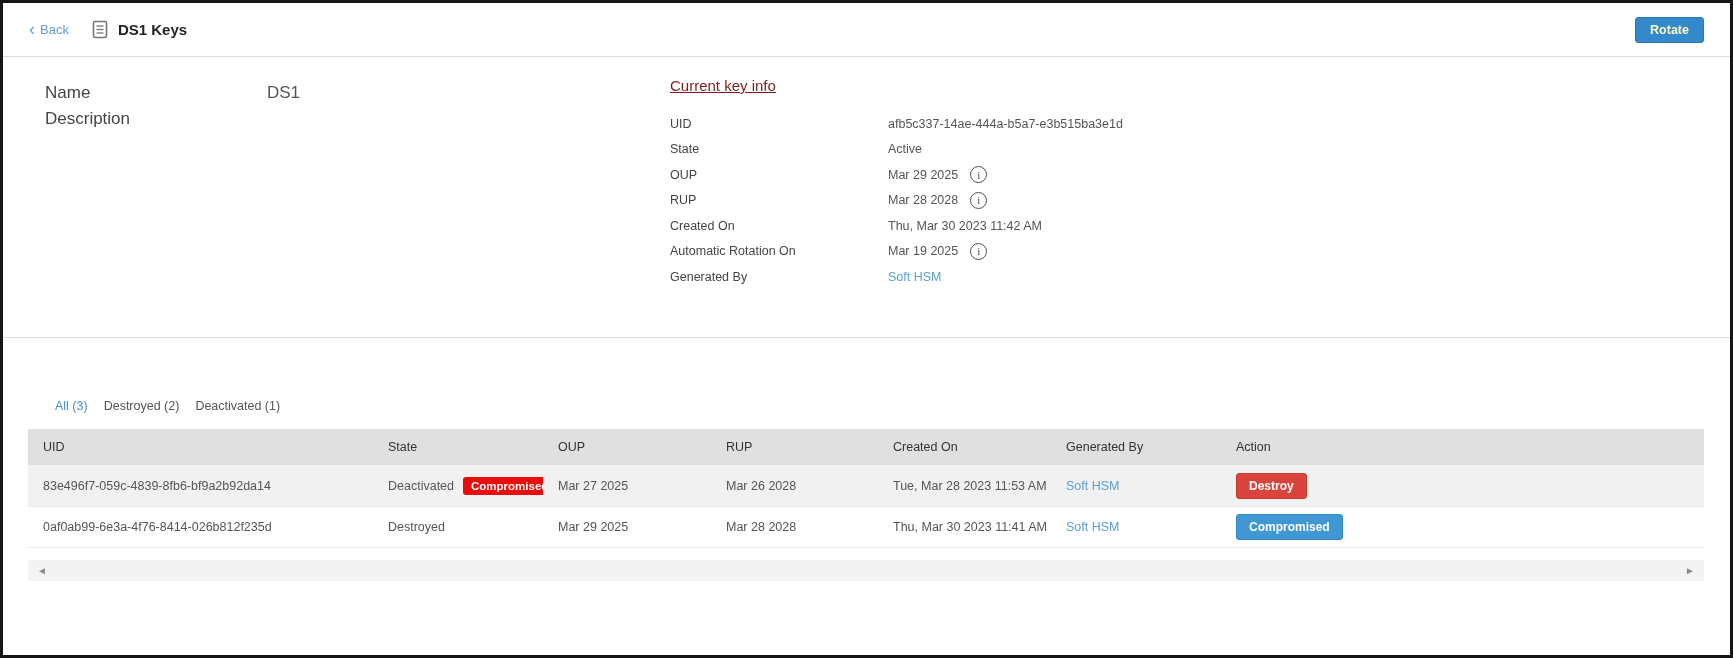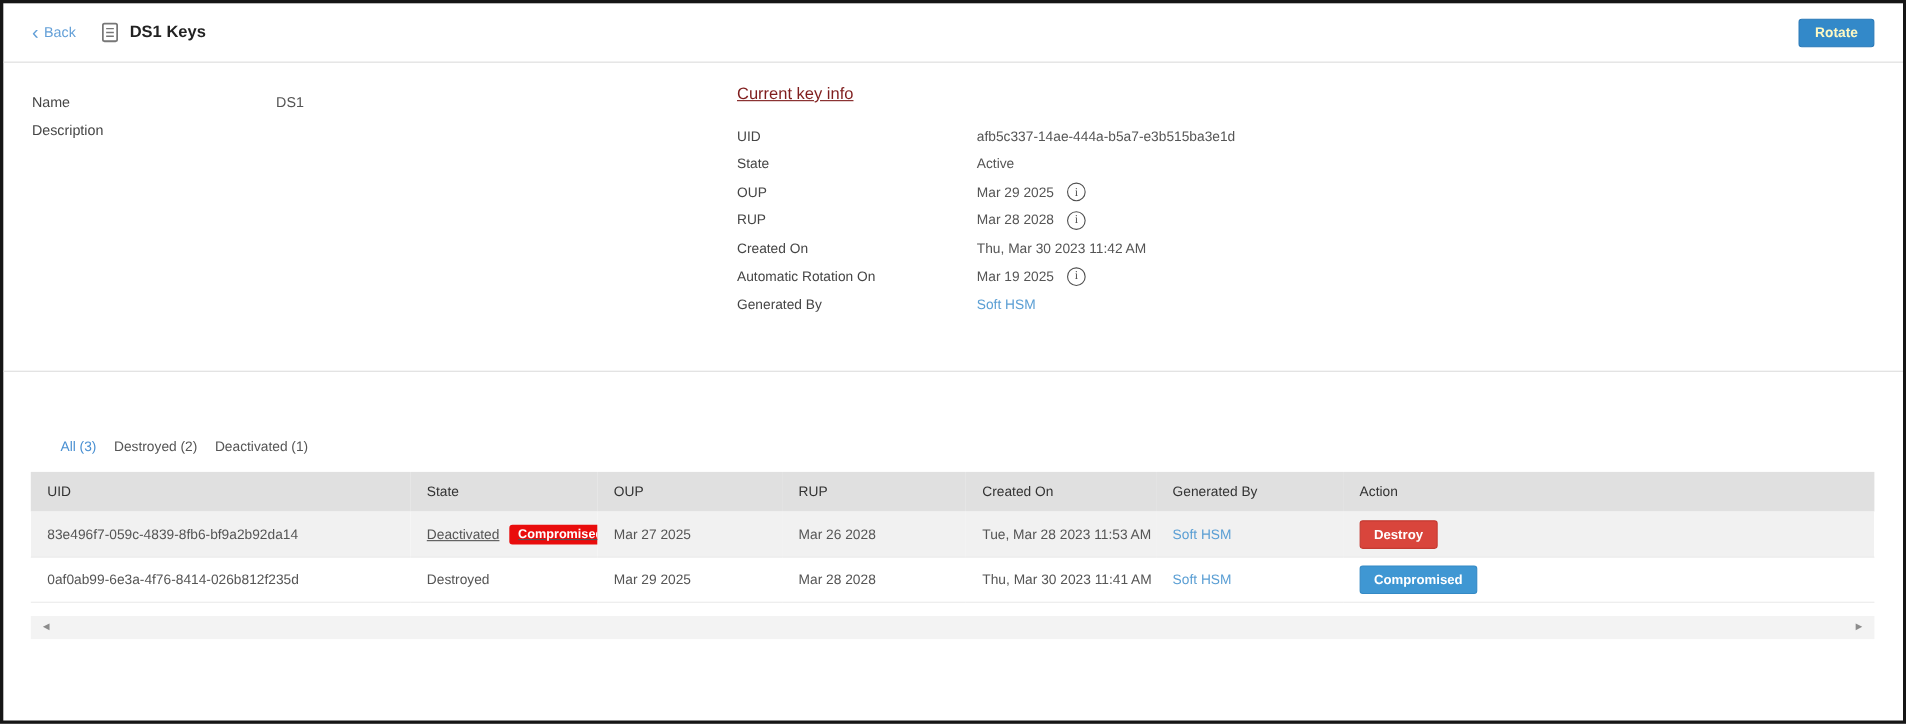--- a/index.html
+++ b/index.html
@@ -18,21 +18,21 @@
   .back-link { display:flex; align-items:center; gap:5px; color:#64a0d8; font-size:13px; cursor:pointer; text-decoration:none; }
   .back-chevron { font-size:18px; line-height:1; position:relative; top:-1px; }
   .doc-icon { margin-left:23px; display:flex; align-items:center; }
   .page-title { margin-left:10px; font-size:15px; font-weight:bold; color:#222; }
   .rotate-btn { margin-left:auto; background:#3389c9; border:1px solid #2a7ab8; color:#fef9c3; font-weight:bold;
                 font-size:12.5px; padding:5px 14px; border-radius:3px; cursor:pointer; font-family:inherit; }
 
   
   .details { display:flex; align-items:flex-start; padding:20px 26px 0; height:281px; border-bottom:1px solid #dcdcdc; }
   .details-left { width:641px; flex-shrink:0; padding-top:7px; }
-  .field-row { display:flex; font-size:13px; margin-bottom:9px; line-height:17px; }
+  .field-row { display:flex; font-size:17px; margin-bottom:9px; line-height:17px;margin-left:16px; }
   .field-label { width:222px; color:#454545; }
   .field-value { color:#555; }
 
   .details-right { padding-top:0; }
   .cki-title { font-size:15px; font-weight:normal; color:#7f1d1d; margin-bottom:17px;text-decoration:underline; }
   .cki-row { display:flex; align-items:center; height:25.5px; font-size:12.5px; }
   .cki-label { width:218px; color:#454545; }
   .cki-value { color:#555; display:flex; align-items:center; gap:12px; }
   .link { color:#5b9fd4; text-decoration:none; cursor:pointer; }
   .info-icon { width:17px; height:17px; border:1.6px solid #4f4f4f; border-radius:50%; display:inline-flex;
@@ -43,21 +43,21 @@
   .tabs { display:flex; gap:16px; padding-left:52px; margin-top:61px; font-size:12.5px; }
   .tab { color:#555; cursor:pointer; }
   .tab.active { color:#4a90d2; }
 
   
   .table-wrap { margin:16px 26px 0 25px; }
   table { width:100%; border-collapse:collapse; table-layout:fixed; font-size:12.5px; }
   thead th { background:#e0e0e0; height:36px; text-align:left; font-weight:normal; color:#333; padding:0 15px; }
   tbody td { height:41px; padding:0 15px; color:#555; border-bottom:1px solid #eaeaea; white-space:nowrap; overflow:hidden; }
   tbody tr.alt { background:#f1f1f1; }
-  .state-cell { display:flex; align-items:center; gap:9px; height:41px;text-decoration:underline; }
+  .state-cell { display:flex; align-items:center; gap:9px; height:41px; }
   .badge-red { background:#e90c0c; color:#fff; font-weight:bold; font-size:11.5px; padding:3px 8px; border-radius:3px; }
   .action-btn { border-radius:3px; color:#fff; font-weight:bold; font-size:12px; padding:5px 12px;
                 cursor:pointer; font-family:inherit; }
   .action-btn.blue { background:#3f97d3; border:1px solid #3489c5; }
   .action-btn.red  { background:#d9453c; border:1px solid #c53b32; }
 
   
   .hscrollbar { margin:12px 26px 0 25px; height:21px; background:#f3f3f3; display:flex; align-items:center;
                 justify-content:space-between; padding:0 9px; }
   .scroll-arrow { color:#8c8c8c; font-size:10px; line-height:1; cursor:pointer; user-select:none; }

